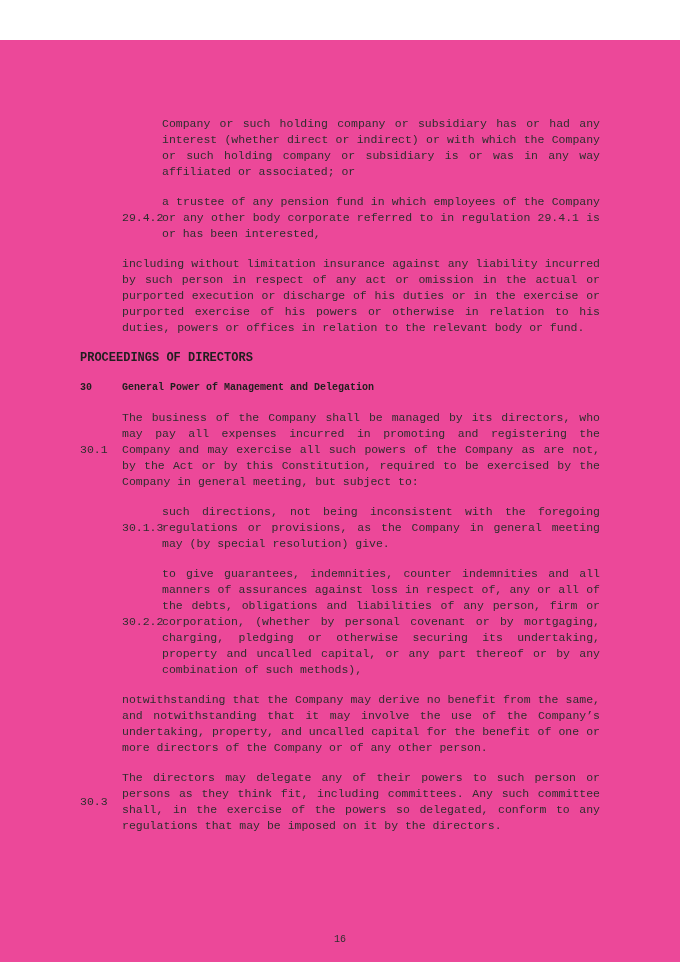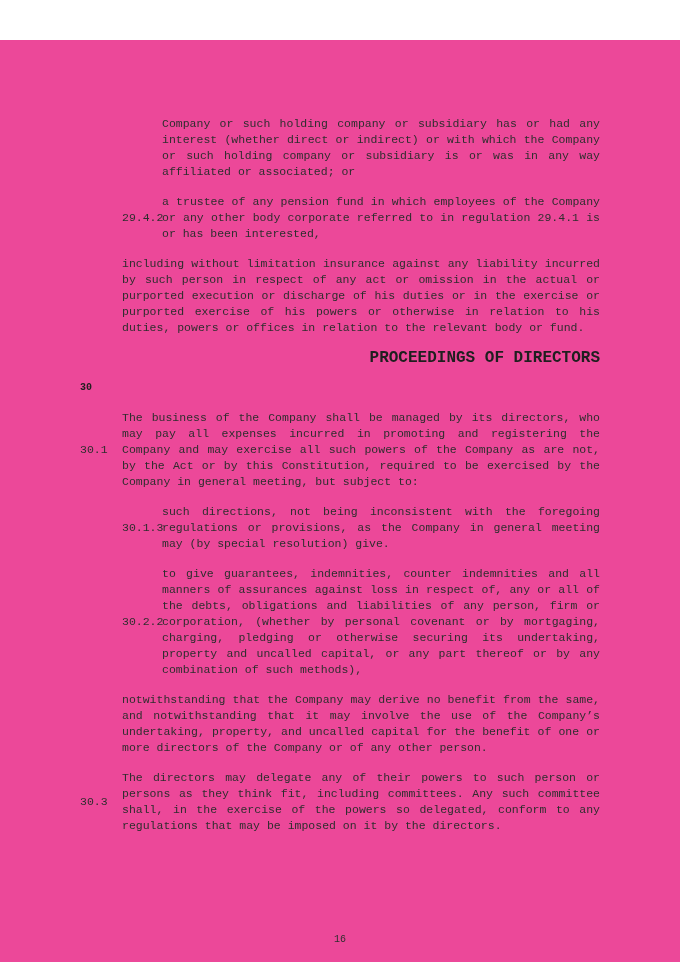--- a/index.html
+++ b/index.html
@@ -34,23 +34,23 @@
   .indent-body { margin-left: 42px; }
   
   .clause { display: flex; align-items: center; }
   .clause .label { flex: none; }
   .clause.main .label { width: 42px; }
   .clause.sub { margin-left: 42px; }
   .clause.sub .label { width: 40px; }
   .clause .text { flex: 1; margin: 0; text-align: justify; }
   
   .center-heading {
-    text-align: right;
+    text-align: left;
     font-weight: bold;
-    font-size: 16px;
+    font-size: 12px;
     color: #1f1f1f;
     margin: 0 0 14px 0;
   }
   .section-row {
     display: flex;
     font-weight: bold;
     font-size: 10px;
     color: #1f1f1f;
   }
   .section-row .num { flex: none; width: 42px; font-weight: bold; }
@@ -77,20 +77,21 @@
       <span class="label">29.4.2</span>
       <p class="text">a trustee of any pension fund in which employees of the Company or any other body corporate referred to in regulation 29.4.1 is or has been interested,</p>
     </div>
 
     <p class="block justify indent-body">including without limitation insurance against any liability incurred by such person in respect of any act or omission in the actual or purported execution or discharge of his duties or in the exercise or purported exercise of his powers or otherwise in relation to his duties, powers or offices in relation to the relevant body or fund.</p>
 
     <h2 class="block center-heading">PROCEEDINGS OF DIRECTORS</h2>
 
     <div class="block section-row">
       <span class="num">30</span>
+      <span class="title">General Power of Management and Delegation</span>
     </div>
 
     <div class="block clause main">
       <span class="label">30.1</span>
       <p class="text">The business of the Company shall be managed by its directors, who may pay all expenses incurred in promoting and registering the Company and may exercise all such powers of the Company as are not, by the Act or by this Constitution, required to be exercised by the Company in general meeting, but subject to:</p>
     </div>
 
 
 
     <div class="block clause sub">

